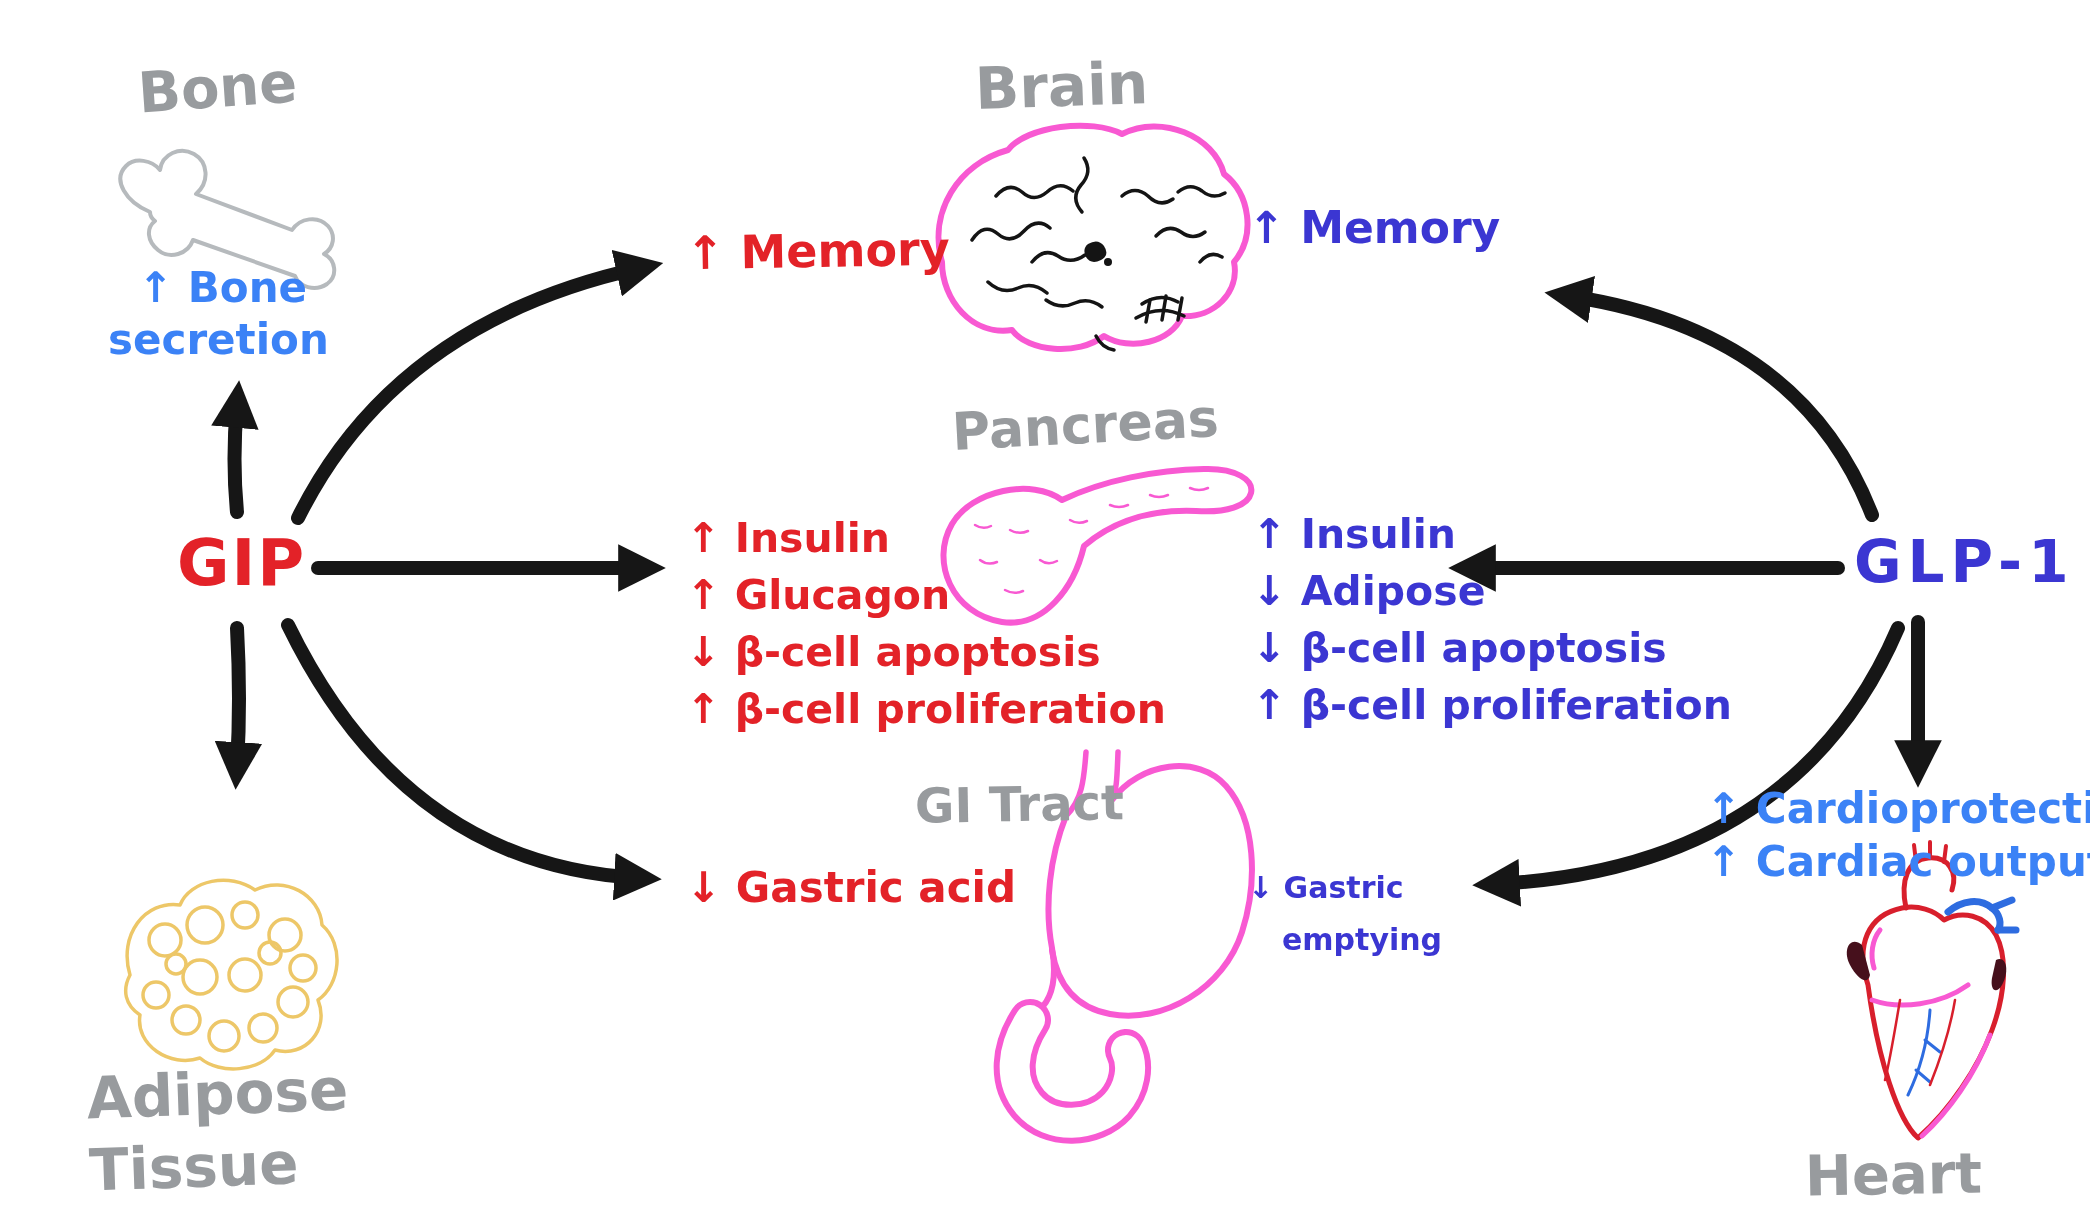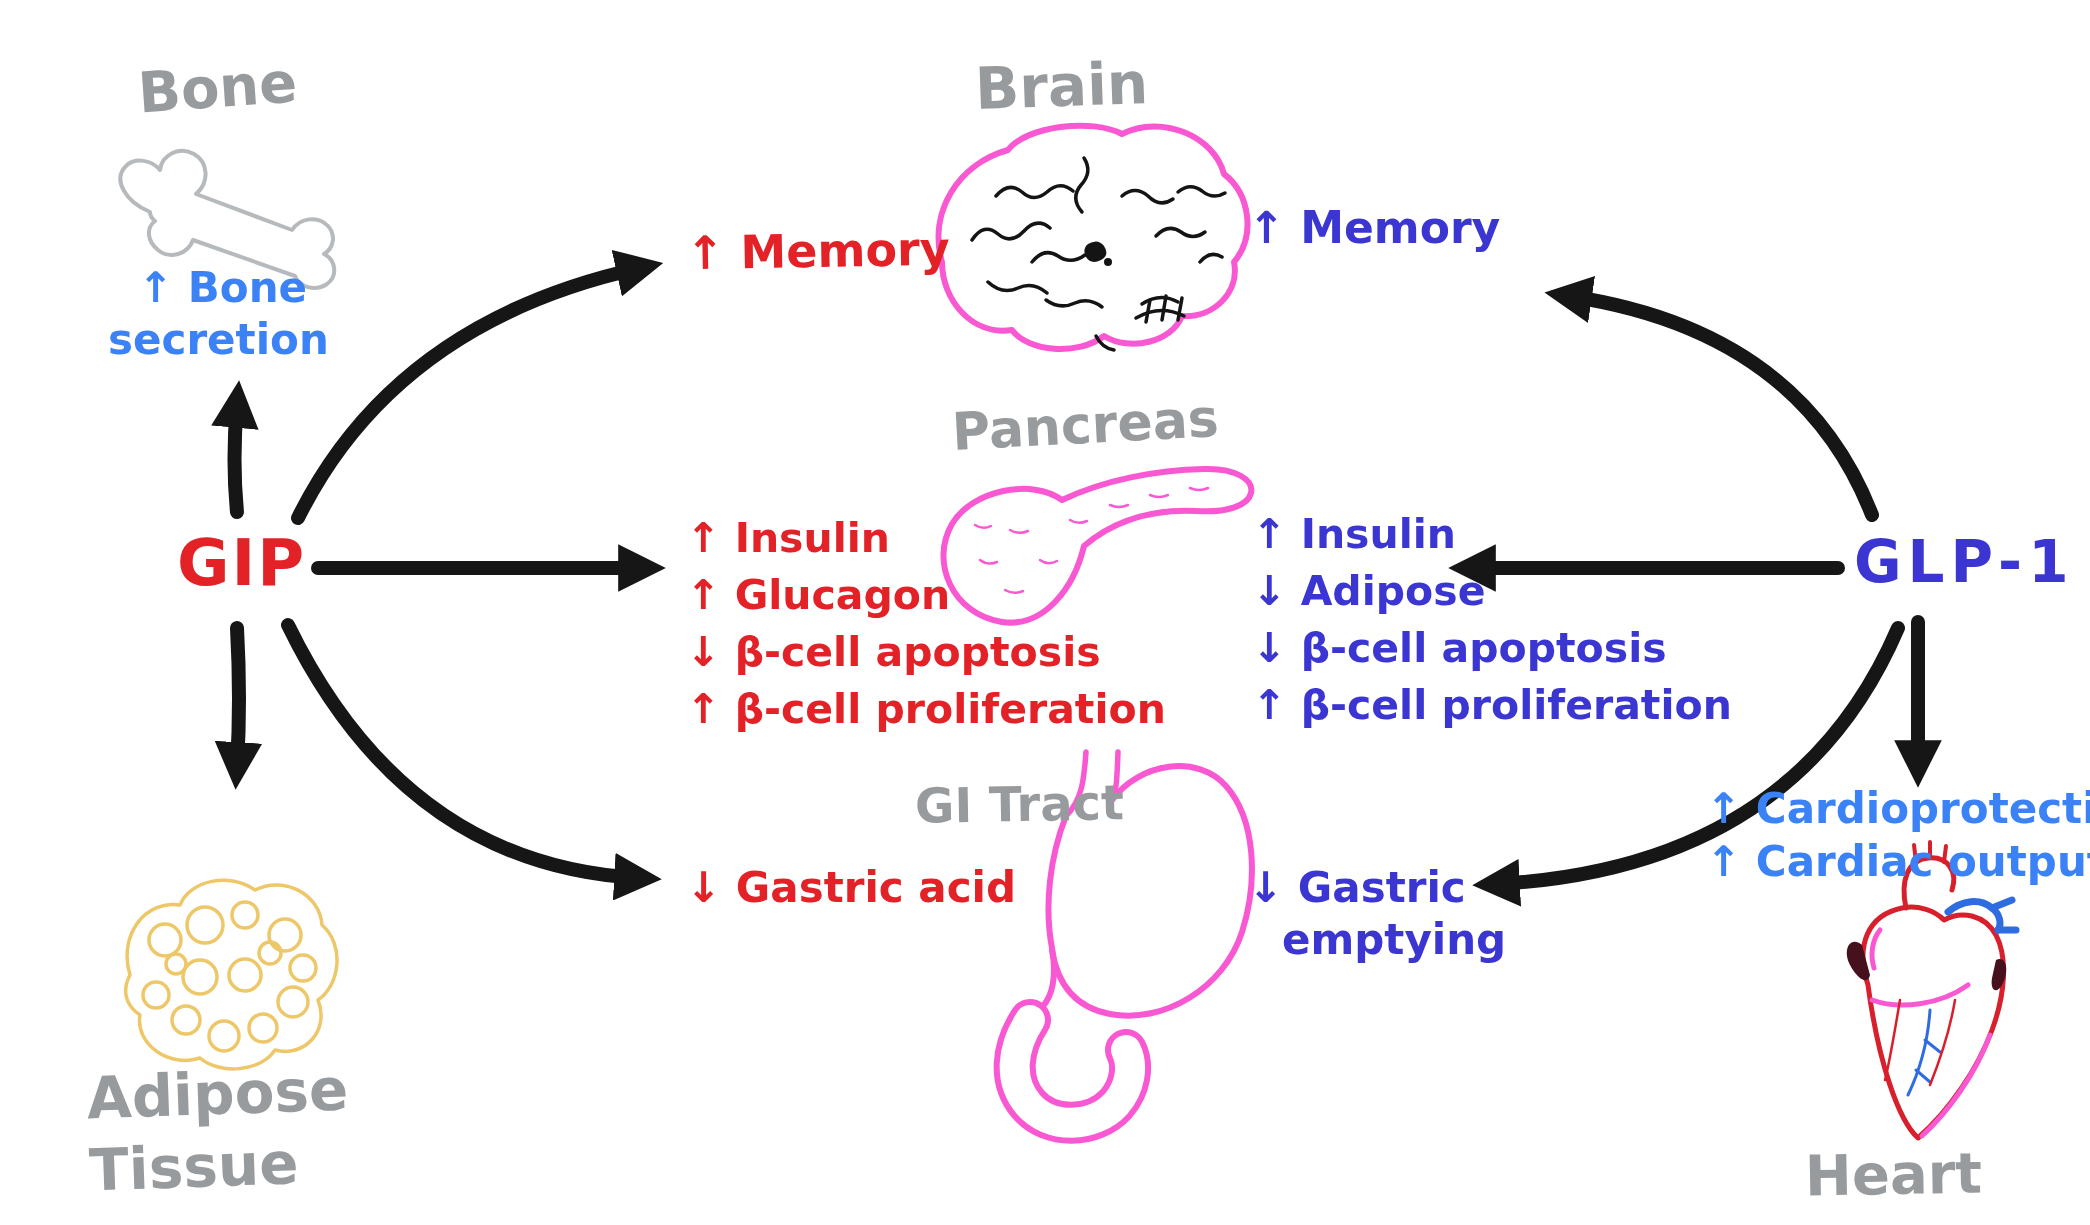--- a/index.html
+++ b/index.html
@@ -180,21 +180,21 @@
     <span class="line">↓ β-cell apoptosis</span>
     <span class="line">↑ β-cell proliferation</span>
   </div>
 
   <div class="abs lbl-gray" style="left:915px; top:776px; font-size:48px; transform:rotate(-1deg);">GI Tract</div>
 
   <div class="abs txt-red" style="left:686px; top:862px; font-size:42px; line-height:52px;text-align:right;">
     <span class="line">↓ Gastric acid</span>
   </div>
 
-  <div class="abs txt-blue" style="left:1248px; top:862px; font-size:42px; line-height:52px;">
+  <div class="abs txt-blue" style="left:1248px; top:862px; font-size:30px; line-height:52px;">
     <span class="line">↓ Gastric</span>
     <span class="line" style="padding-left:34px;">emptying</span>
   </div>
 
   <div class="abs txt-blue" style="left:1842px; top:528px; font-size:58px; letter-spacing:6px;margin-left:12px;">GLP-1</div>
 
   <div class="abs txt-black" style="left:1706px; top:782px; font-size:42px; line-height:53px;">
     <span class="line">↑ Cardioprotection</span>
     <span class="line">↑ Cardiac output</span>
   </div>

